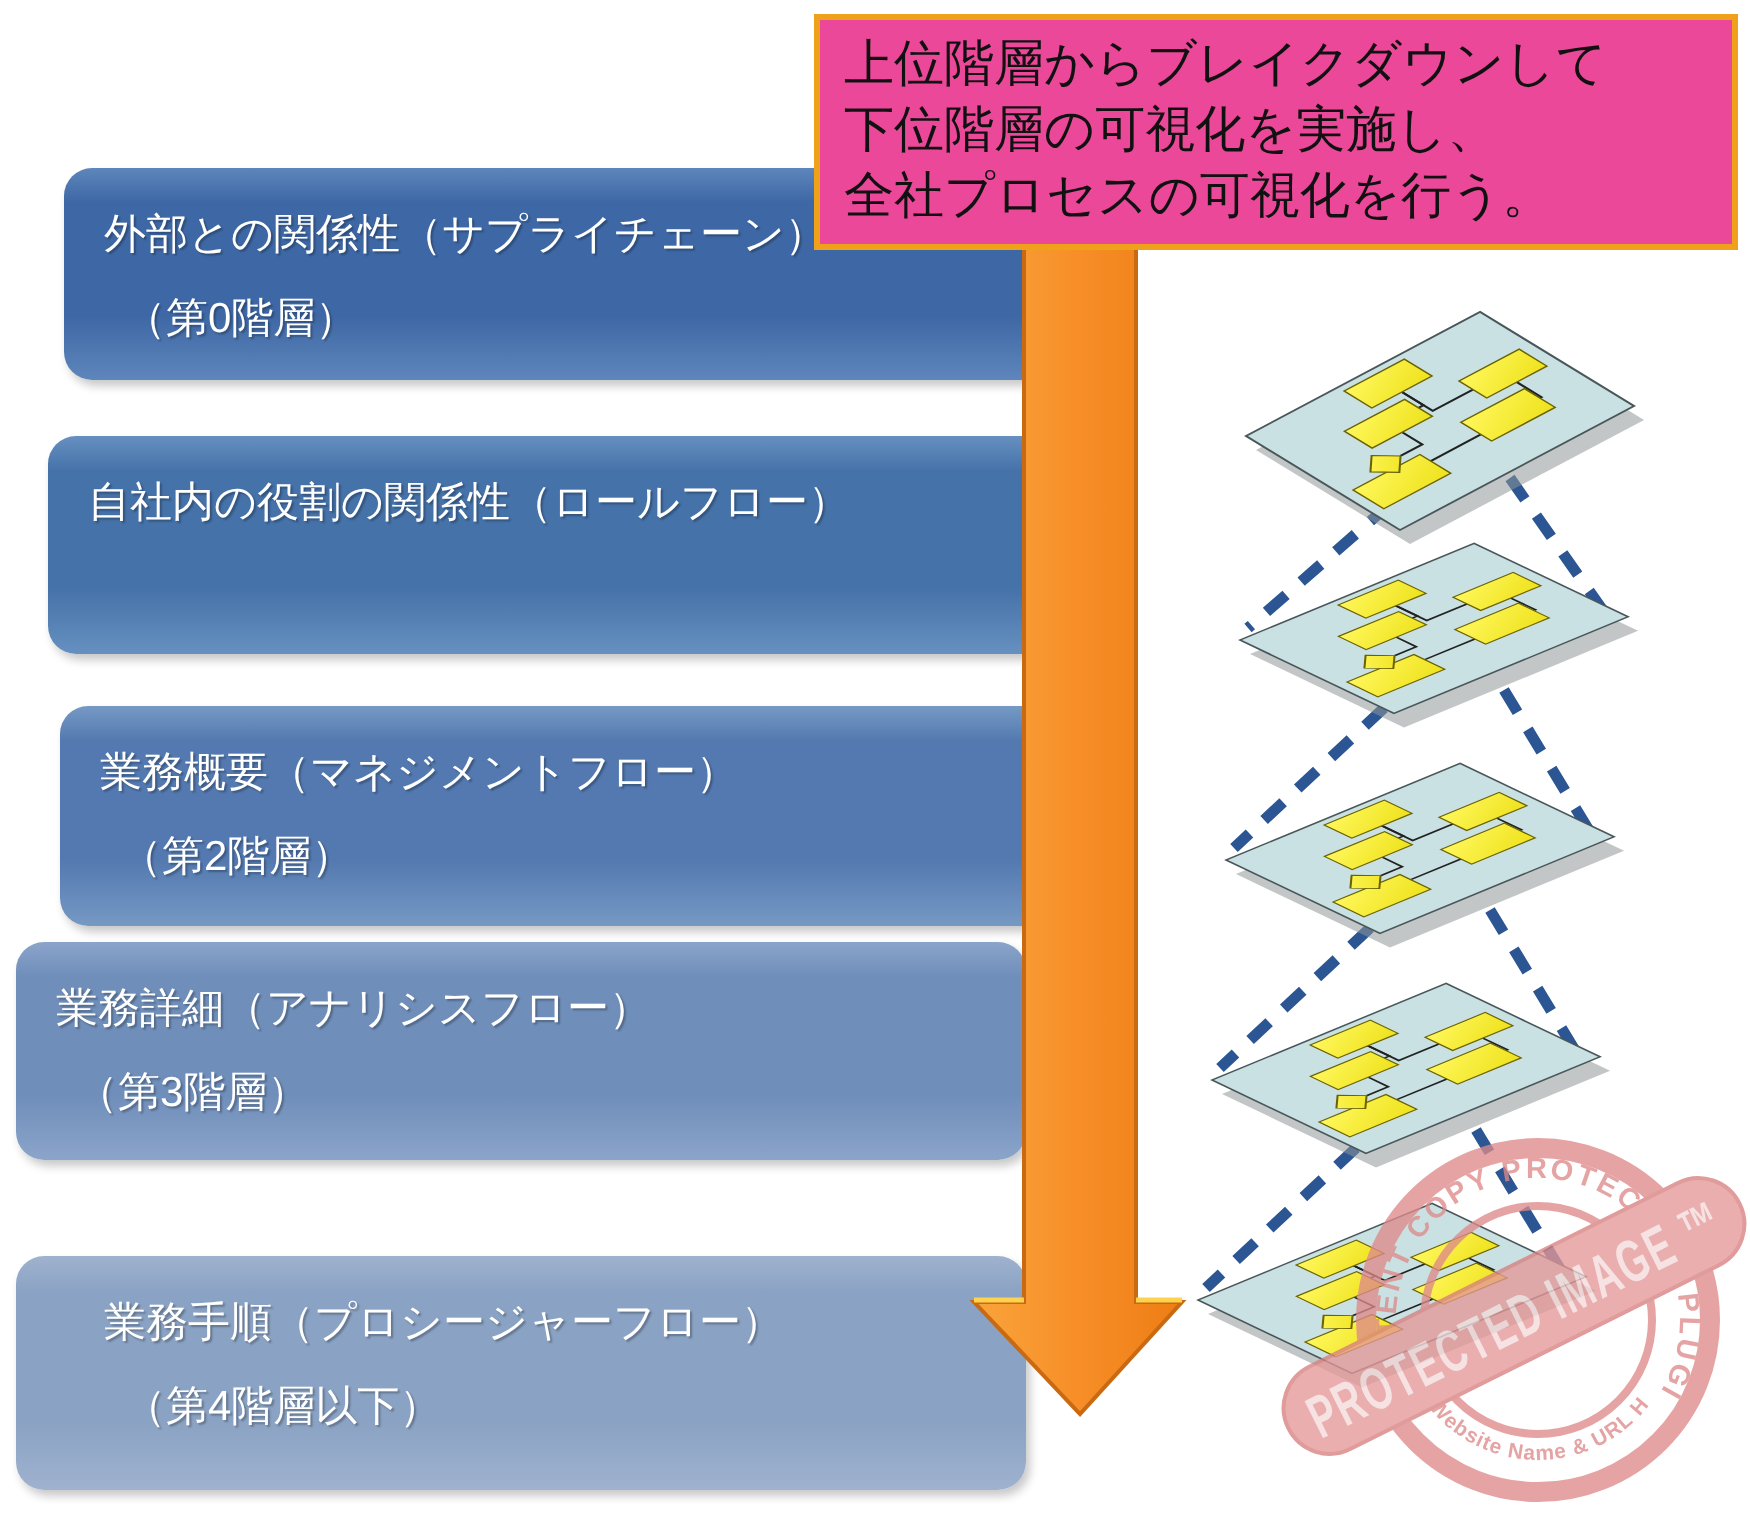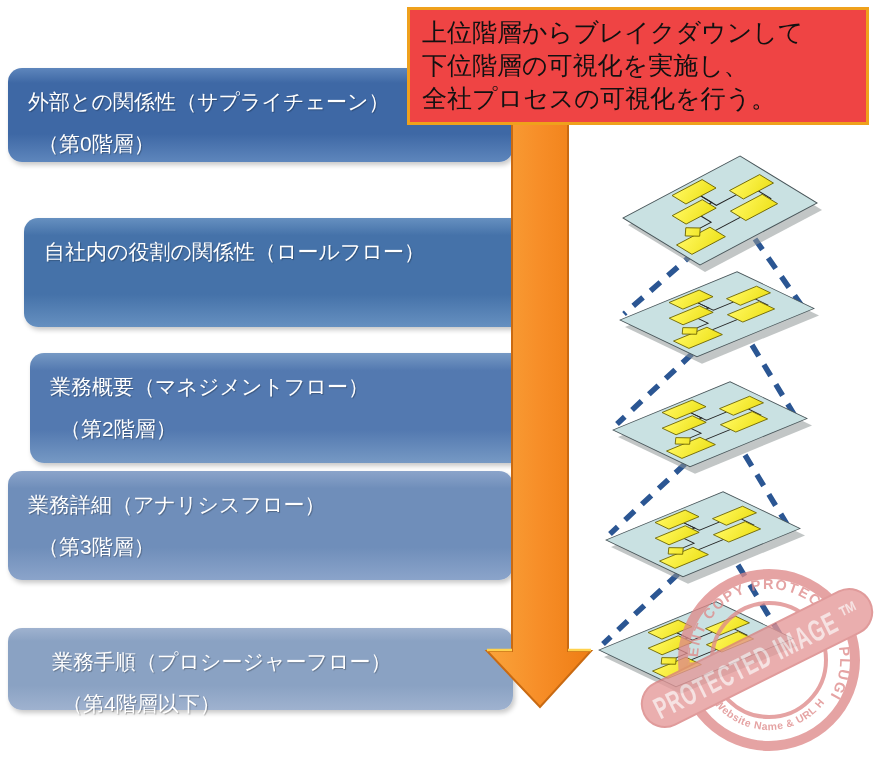--- a/index.html
+++ b/index.html
@@ -13,49 +13,49 @@
     color:#fff;font-size:21px;line-height:42px;
     padding:13px 0 0 20px;box-sizing:border-box;
     box-shadow:2px 3px 5px rgba(0,0,0,0.22);
     text-shadow:1px 1px 1px rgba(0,0,0,0.28);
     z-index:1;
   }
   .hbox .hline2{text-indent:10px;}
   
   .callout{
     position:absolute;left:407px;top:7px;width:462px;box-sizing:border-box;
-    background:#ef4444;border:3px solid #EFA11C;
+    background:#ec4899;border:3px solid #EFA11C;
     font-size:25px;line-height:33px;color:#111;
     padding:6px 10px 7px 12px;z-index:3;
   }
   
   .overlay{position:absolute;left:0;top:0;z-index:2;pointer-events:none;}
   .stamp-arc{font-weight:bold;fill:#DE8A8A;}
 </style>
 </head>
 <body>
 
 <div class="stage">
 
-  <div class="hbox" style="top: 68px; height: 94px; background: linear-gradient(rgb(94, 134, 188) 0%, rgb(62, 104, 165) 16%, rgb(62, 104, 165) 70%, rgb(94, 134, 188) 100%);">
+  <div class="hbox" style="top: 84px; height: 106px; background: linear-gradient(rgb(94, 134, 188) 0%, rgb(62, 104, 165) 16%, rgb(62, 104, 165) 70%, rgb(94, 134, 188) 100%); margin-left: 24px;">
     <div class="hline1">外部との関係性（サプライチェーン）</div>
     <div class="hline2">（第0階層）</div>
   </div>
   <div class="hbox" style="top: 218px; height: 109px; background: linear-gradient(rgb(102, 144, 192) 0%, rgb(69, 114, 169) 16%, rgb(69, 114, 169) 70%, rgb(102, 144, 192) 100%); margin-left: 16px;">
     <div class="hline1">自社内の役割の関係性（ロールフロー）</div>
   </div>
   <div class="hbox" style="top: 353px; height: 110px; background: linear-gradient(rgb(118, 153, 196) 0%, rgb(83, 121, 176) 16%, rgb(83, 121, 176) 70%, rgb(118, 153, 196) 100%); margin-left: 22px;">
     <div class="hline1">業務概要（マネジメントフロー）</div>
     <div class="hline2">（第2階層）</div>
   </div>
   <div class="hbox" style="top: 471px; height: 109px; background: linear-gradient(rgb(139, 164, 202) 0%, rgb(111, 142, 186) 16%, rgb(111, 142, 186) 70%, rgb(139, 164, 202) 100%);">
     <div class="hline1">業務詳細（アナリシスフロー）</div>
     <div class="hline2">（第3階層）</div>
   </div>
-  <div class="hbox" style="top: 628px; height: 82px; background: linear-gradient(rgb(159, 178, 207) 0%, rgb(138, 162, 195) 16%, rgb(138, 162, 195) 70%, rgb(159, 178, 207) 100%); padding-left: 44px;">
+  <div class="hbox" style="top: 628px; height: 117px; background: linear-gradient(rgb(159, 178, 207) 0%, rgb(138, 162, 195) 16%, rgb(138, 162, 195) 70%, rgb(159, 178, 207) 100%); padding-left: 44px;">
     <div class="hline1">業務手順（プロシージャーフロー）</div>
     <div class="hline2">（第4階層以下）</div>
   </div>
 
   <svg class="overlay" width="875" height="760" viewBox="0 0 875 760">
     <defs>
       <linearGradient id="agrad" x1="0" y1="0" x2="1" y2="0">
         <stop offset="0" stop-color="#F9A43B"></stop>
         <stop offset="0.5" stop-color="#F78E28"></stop>
         <stop offset="1" stop-color="#EE7D14"></stop>

